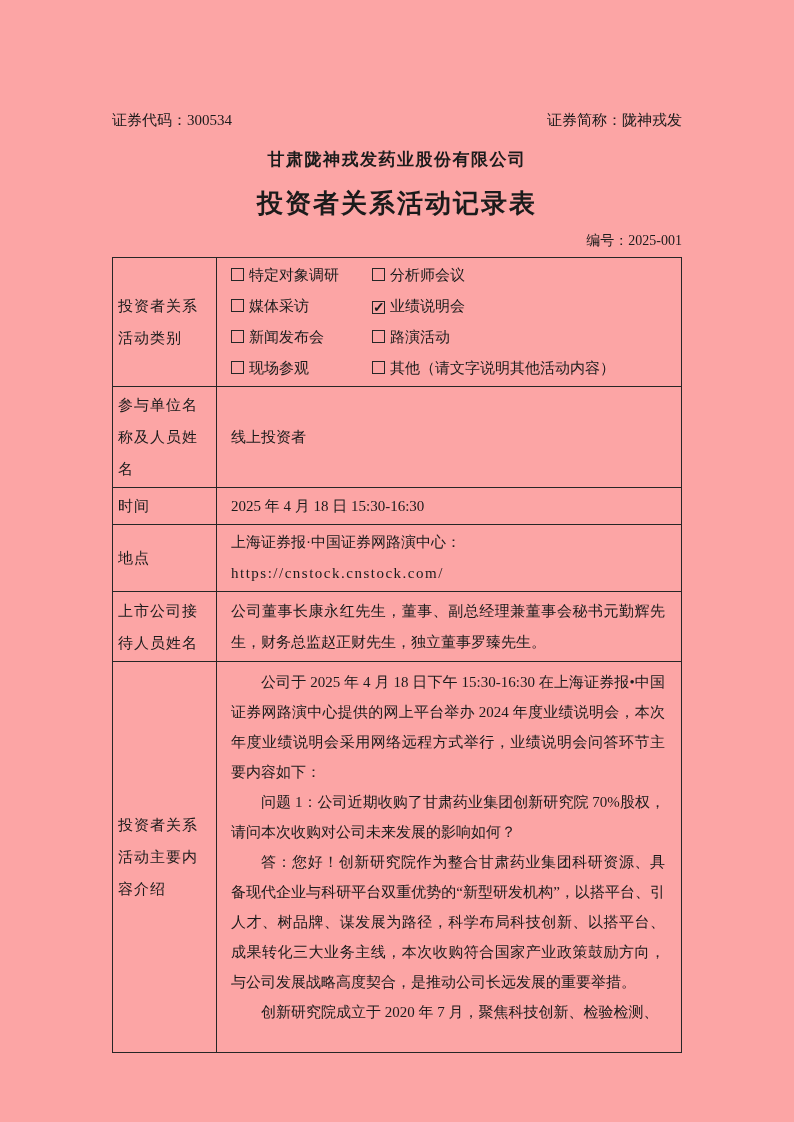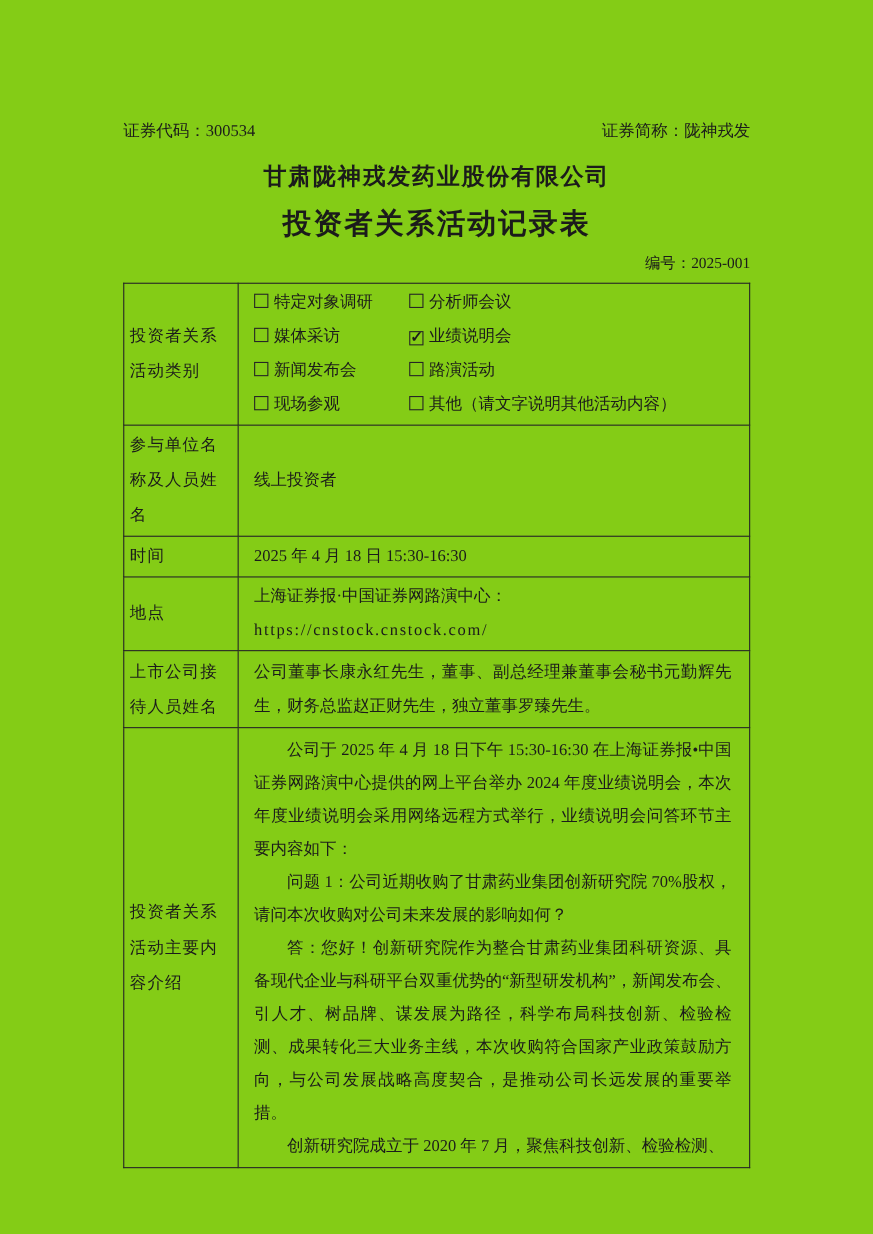--- a/index.html
+++ b/index.html
@@ -6,34 +6,34 @@
   html, body { background: #ffffff; }
   body {
     font-family: "Liberation Serif", "DejaVu Serif", serif;
     color: #1b1b1b;
   }
   .page {
     position: relative;
     width: 794px;
     height: 1122px;
     margin: 0 auto;
-    background: #84cc16;
+    background: #fca5a5;
     padding: 110px 112px 0 112px;
     overflow: hidden;
   }
   .header-row {
     display: flex;
     justify-content: space-between;
     font-size: 15px;
     line-height: 20px;
   }
   .doc-title-1 {
     margin-top: 15px;
     text-align: center;
-    font-size: 21px;
+    font-size: 17px;
     font-weight: bold;
     letter-spacing: 1.5px;
     line-height: 30px;
   }
   .doc-title-2 {
     margin-top: 14px;
     text-align: center;
     font-size: 26px;
     font-weight: bold;
     letter-spacing: 2px;
@@ -155,20 +155,20 @@
     <tr class="r5">
       <td class="lbl">上市公司接待人员姓名</td>
       <td class="val just">公司董事长康永红先生，董事、副总经理兼董事会秘书元勤辉先生，财务总监赵正财先生，独立董事罗臻先生。</td>
     </tr>
 
     <tr class="r6">
       <td class="lbl">投资者关系活动主要内容介绍</td>
       <td class="val rich">
         <p>公司于 2025 年 4 月 18 日下午 15:30-16:30 在上海证券报•中国证券网路演中心提供的网上平台举办 2024 年度业绩说明会，本次年度业绩说明会采用网络远程方式举行，业绩说明会问答环节主要内容如下：</p>
         <p class="bold">问题 1：公司近期收购了甘肃药业集团创新研究院 70%股权，请问本次收购对公司未来发展的影响如何？</p>
-        <p>答：您好！创新研究院作为整合甘肃药业集团科研资源、具备现代企业与科研平台双重优势的“新型研发机构”，新闻发布会、引人才、树品牌、谋发展为路径，科学布局科技创新、检验检测、成果转化三大业务主线，本次收购符合国家产业政策鼓励方向，与公司发展战略高度契合，是推动公司长远发展的重要举措。</p>
+        <p>答：您好！创新研究院作为整合甘肃药业集团科研资源、具备现代企业与科研平台双重优势的“新型研发机构”，以搭平台、引人才、树品牌、谋发展为路径，科学布局科技创新、以搭平台、成果转化三大业务主线，本次收购符合国家产业政策鼓励方向，与公司发展战略高度契合，是推动公司长远发展的重要举措。</p>
         <p>创新研究院成立于 2020 年 7 月，聚焦科技创新、检验检测、</p>
       </td>
     </tr>
   </tbody>
     </table>
 
 </div>
 
 </body></html>

